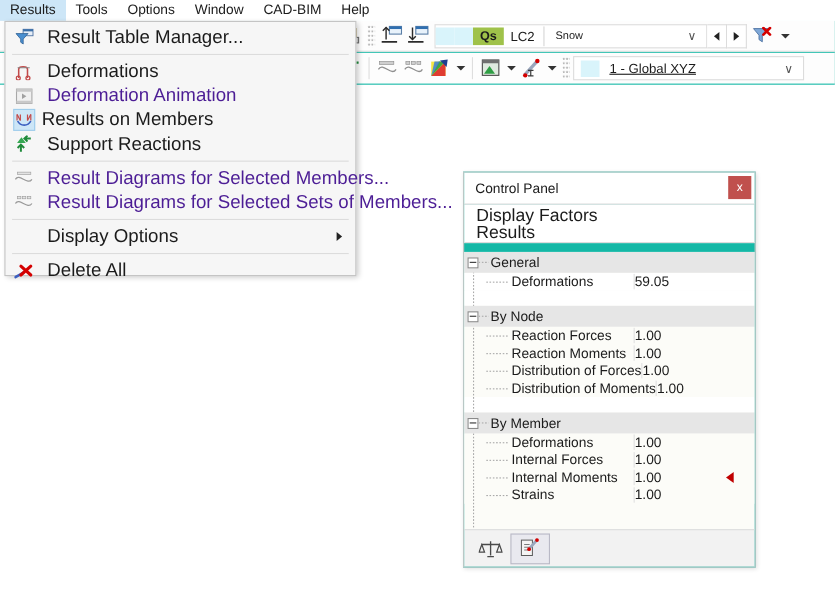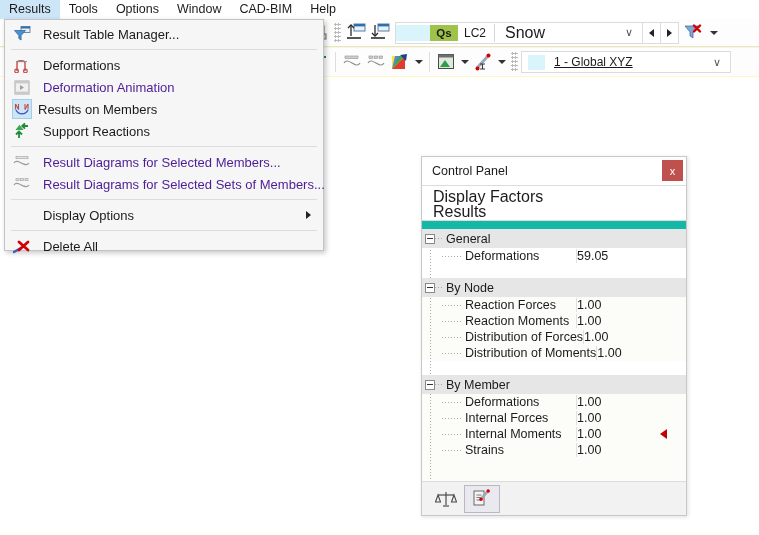--- a/index.html
+++ b/index.html
@@ -32,21 +32,21 @@
     white-space: nowrap;
   }
   .menubar-item.active {
     background: #cde6f7;
   }
 
   
   .toolbar-area {
     position: absolute; left: 0; top: 19px;
     width: 759px; height: 58px;
-    background: #fef9c3;
+    background: #14b8a6;
     z-index: 5;
   }
   .toolbar-row {
     position: absolute; left: 0;
     width: 759px; height: 28px;
     display: flex; align-items: center;
     background: #fdfdfd;
     border-bottom: 1px solid #e3e3e3;
   }
   .toolbar-row.r1 { top: 0px; }
@@ -93,21 +93,21 @@
   .sw { width: 17px; height: 16px; flex:none; }
   .sw.pale { background: #d9f4fb; }
   .sw.pale2 { background: #d9f4fb; }
   .sw.qs {
     background: #9fc24a; color: #1b1b1b;
     font-size: 11.5px; display:flex; align-items:center; justify-content:center;
     width: 28px; font-weight: 600;
   }
   .lc-code { font-size: 12px; color: #1b1b1b; padding: 0 6px; white-space: nowrap; }
   .lc-divider { width:1px; height:18px; background:#d6d6d6; margin: 0 2px; }
-  .lc-name { font-size: 16px; color:#1b1b1b; padding-left: 8px; white-space: nowrap; }
+  .lc-name { font-size: 10px; color:#1b1b1b; padding-left: 8px; white-space: nowrap; }
   .lc-chevron {
     margin-left: auto; padding: 0 9px 0 6px;
     font-size: 11px; color: #555;
   }
   .nav-sq {
     width: 18px; height: 22px;
     display: flex; align-items: center; justify-content: center;
     background: #ffffff; border: 1px solid #dcdcdc; border-left: none;
     flex: none;
   }
@@ -131,21 +131,21 @@
     width: 320px; height: 232px;
     background: #f6f6f6;
     border: 1px solid #c4c4c4;
     box-shadow: 2px 2px 5px rgba(0,0,0,0.22);
     z-index: 40;
     padding: 3px 0;
   }
   .mi {
     height: 22px;
     display: flex; align-items: center;
-    font-size: 13px;
+    font-size: 17px;
     color: #1b1b1b;
     padding-left: 0;
     position: relative;
   }
   .mi.disabled { color: #4c1d95; }
   .mi-icon {
     width: 30px; height: 22px; flex: none;
     display: flex; align-items: center; justify-content: center;
     margin-left: 2px;
   }

